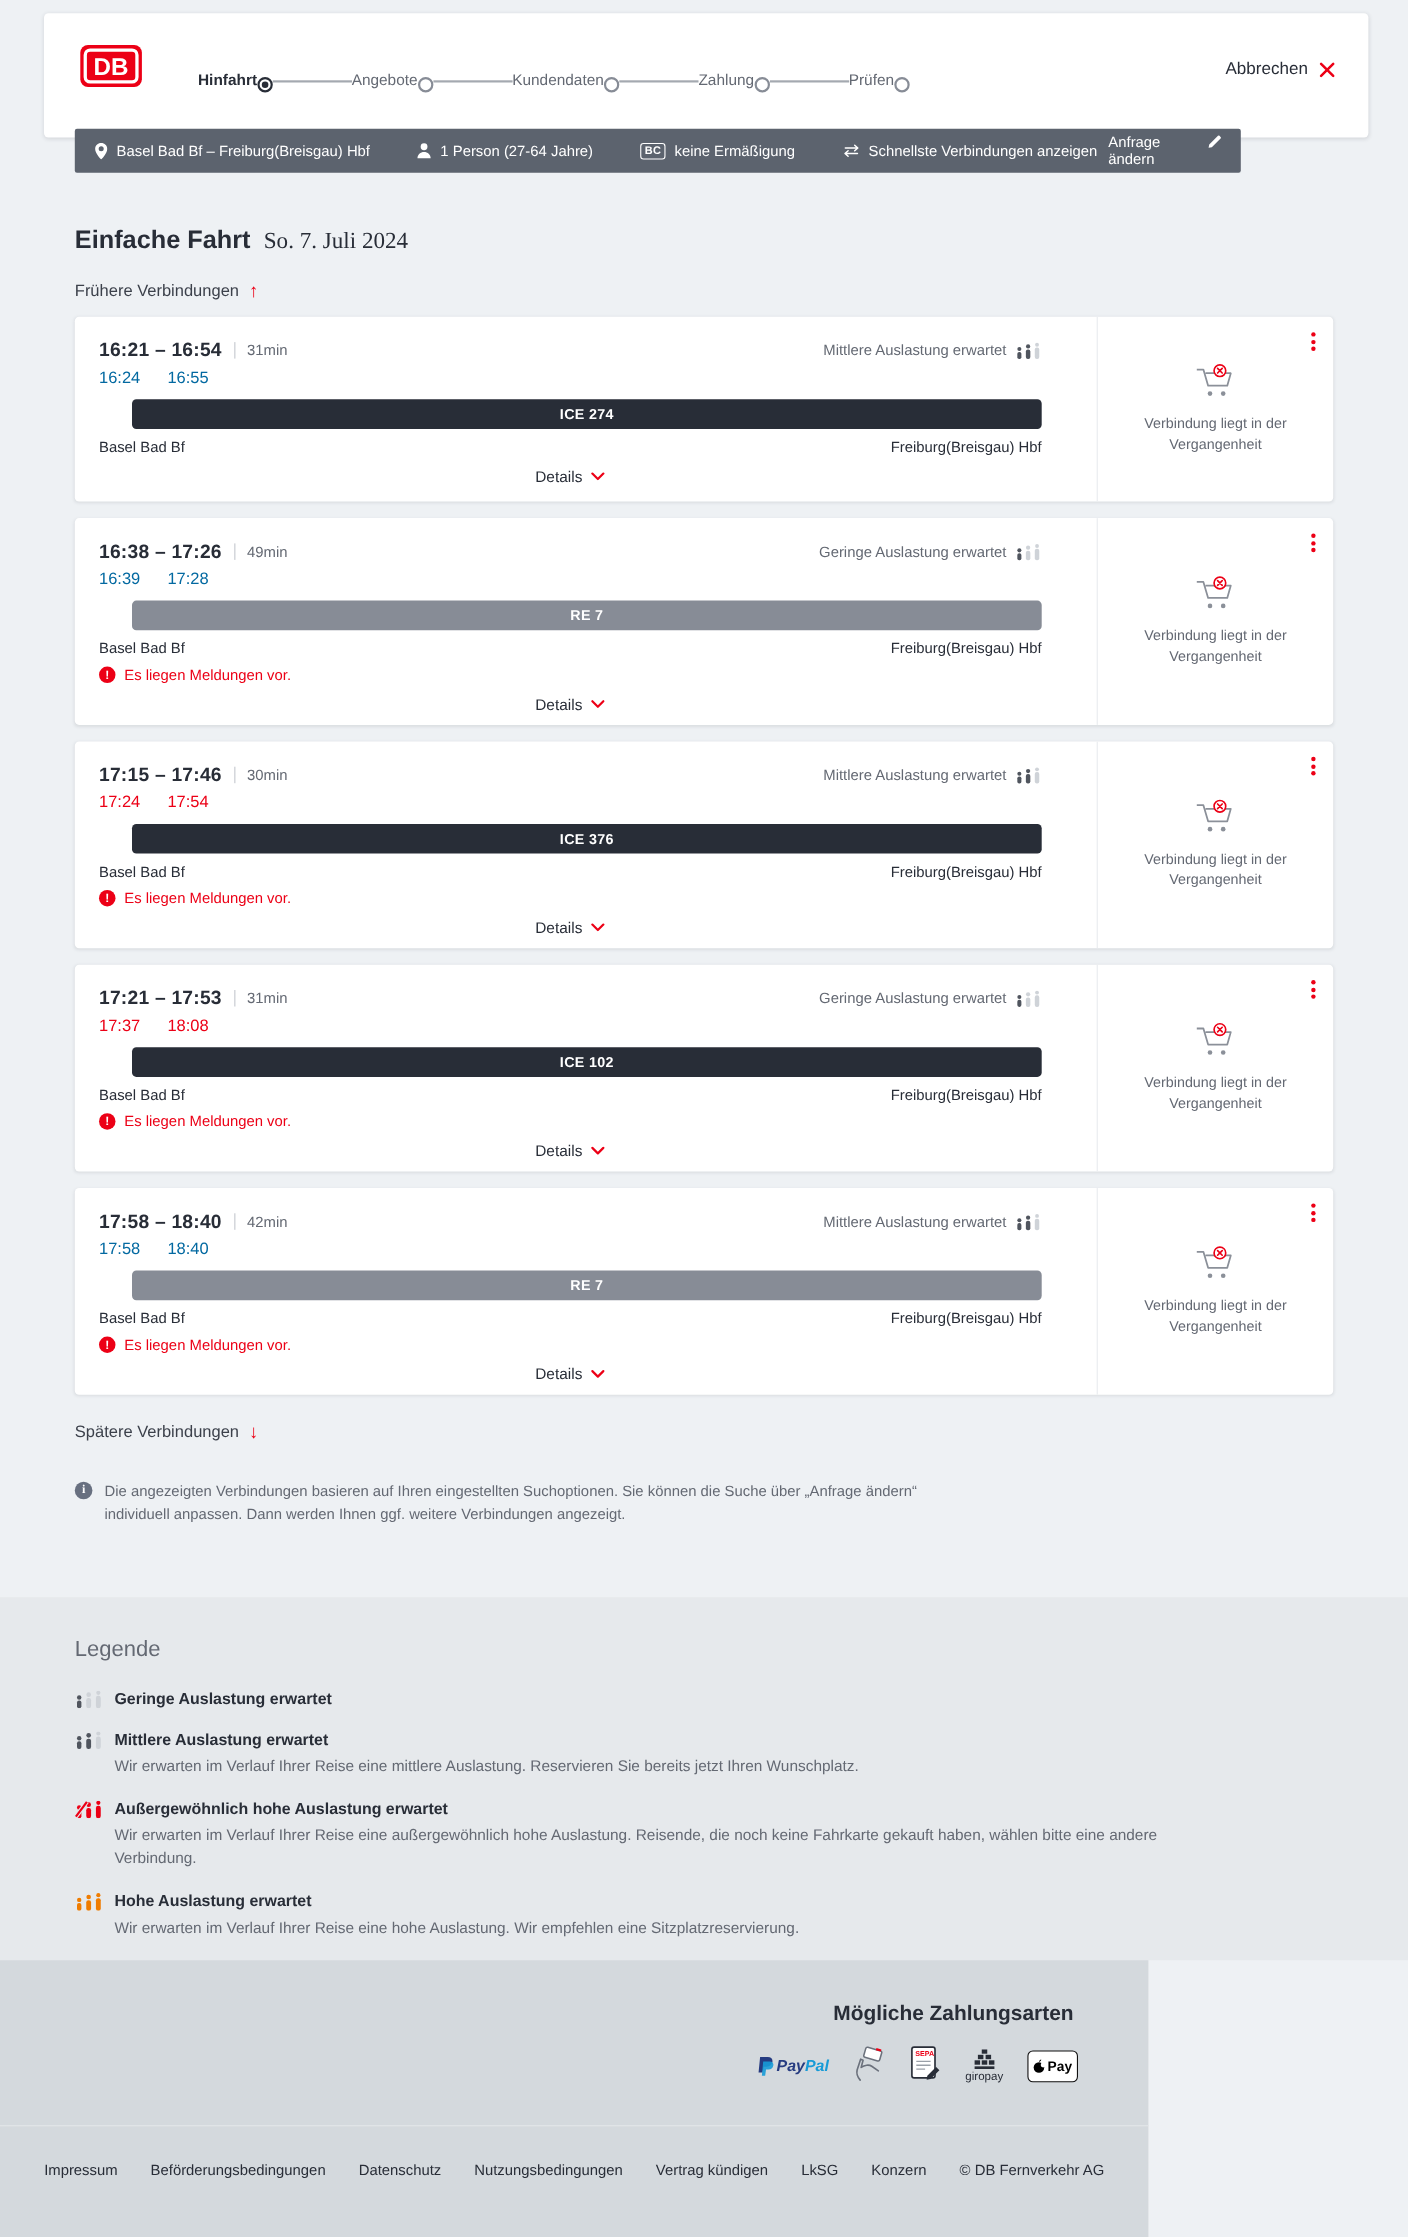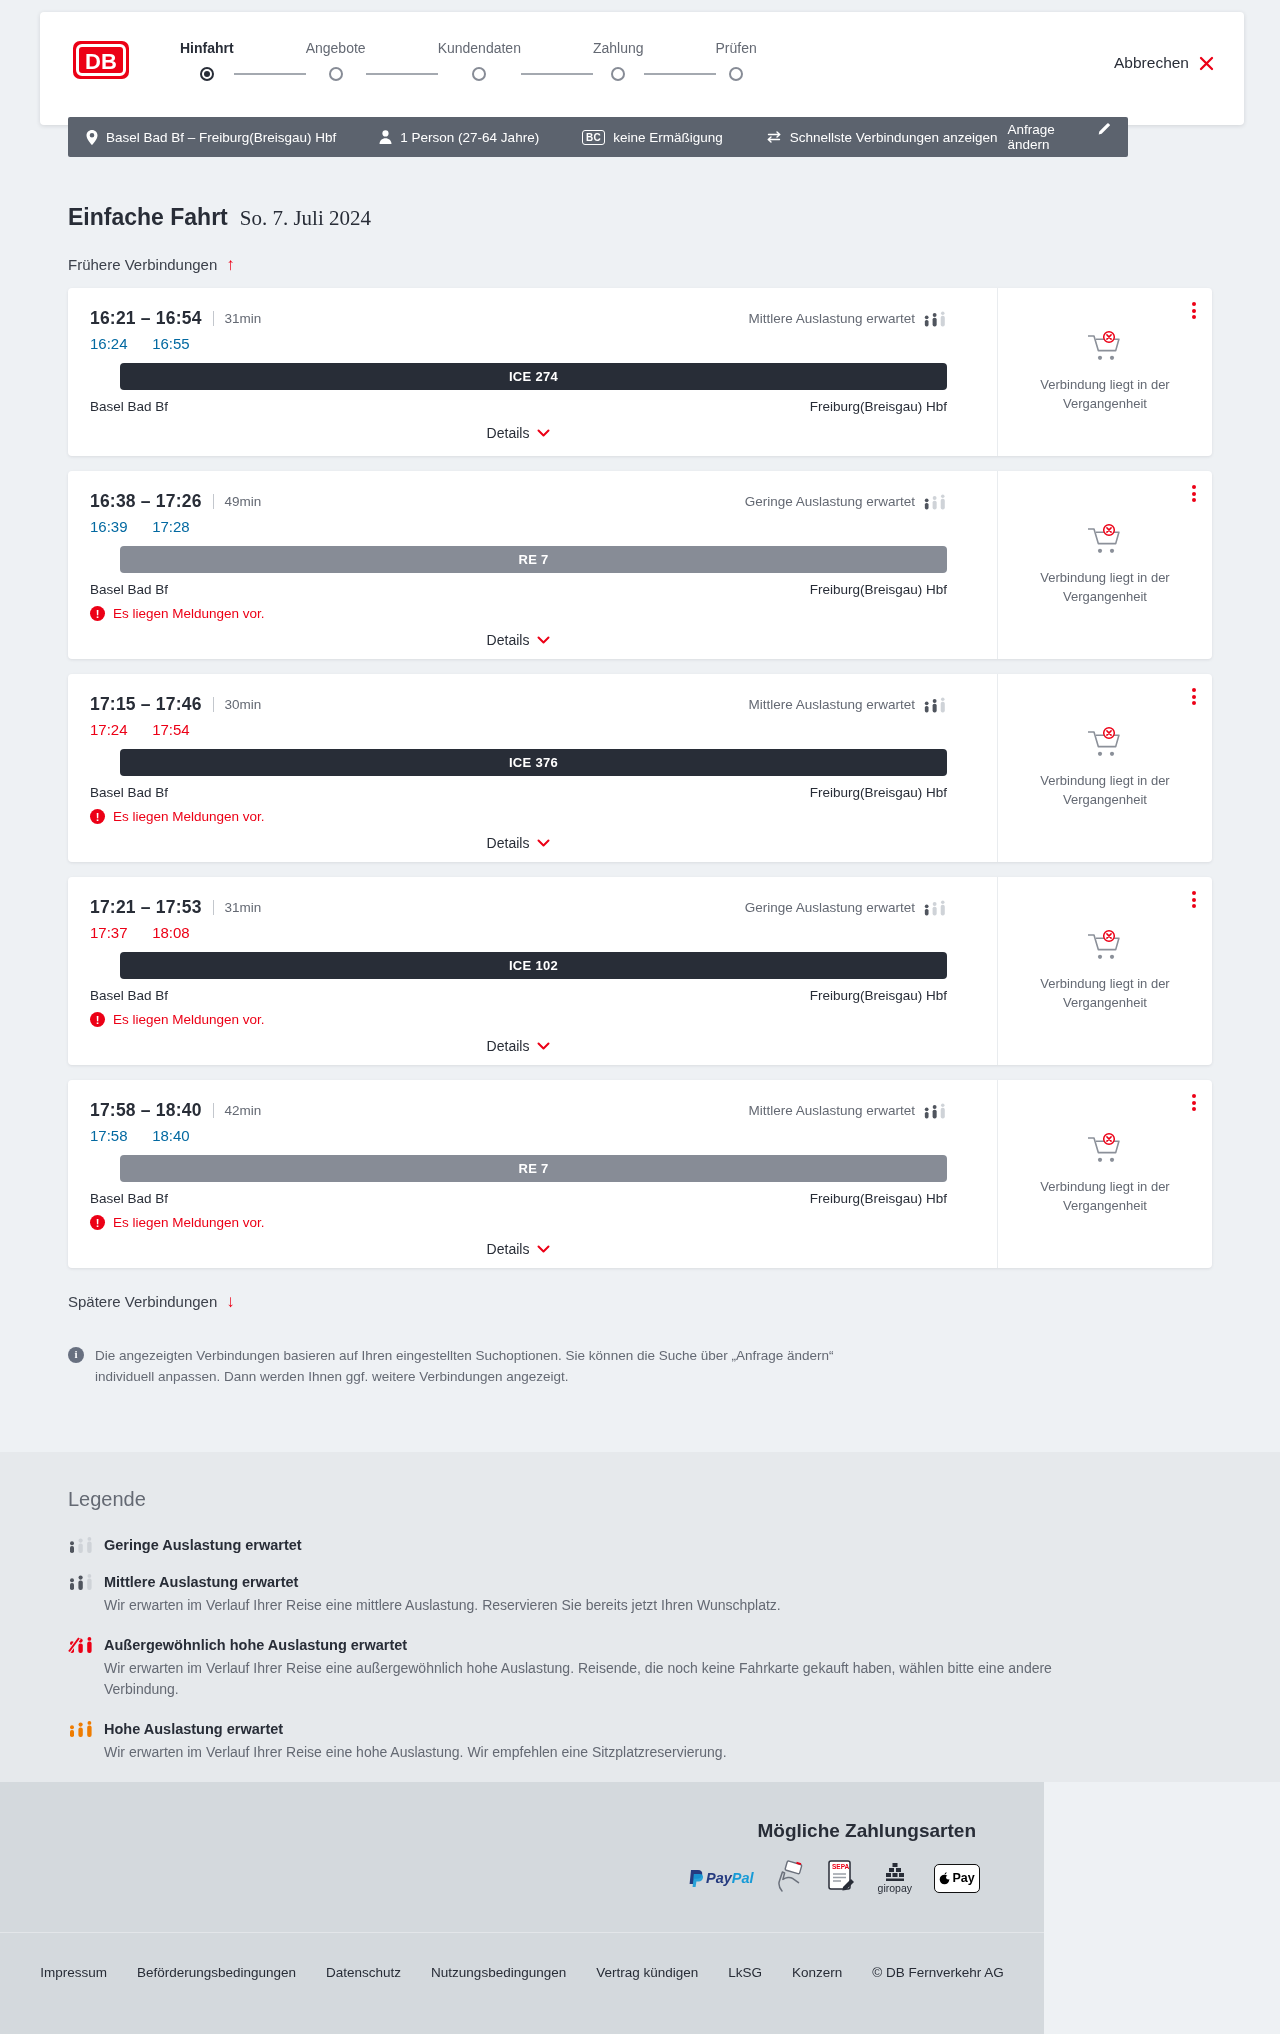--- a/index.html
+++ b/index.html
@@ -12,21 +12,21 @@
   }
   
   .header-card{
     position:absolute;left:40px;top:12px;width:1204px;height:113px;
     background:#fff;border-radius:4px;
     box-shadow:0 1px 4px rgba(40,45,55,.14);
     display:flex;align-items:flex-start;box-sizing:border-box;
   }
   .db-logo{margin:28px 0 0 32px;width:58px;height:40px;flex:0 0 auto;}
   .stepper{display:flex;align-items:flex-start;margin:28px 0 0 50px;}
-  .step{display:flex;flex-direction:column;align-items:center;}
+  .step{display:flex;align-items:center;margin-top:20px;}
   .step-label{font-size:14px;color:#646973;white-space:nowrap;line-height:17px;}
   .step.active .step-label{color:#282d37;font-weight:bold;}
   .step-dot{margin-top:10px;width:14px;height:14px;border-radius:50%;
     border:2px solid #878c96;background:#fff;box-sizing:border-box;position:relative;}
   .step.active .step-dot{border-color:#282d37;}
   .step.active .step-dot::after{content:"";position:absolute;left:2px;top:2px;width:6px;height:6px;border-radius:50%;background:#282d37;}
   .step-line{width:72px;height:2px;background:#a4a9b0;margin-top:33px;}
   .cancel{margin:42px 30px 0 auto;display:flex;align-items:center;gap:10px;cursor:pointer;}
   .cancel-label{font-size:15.5px;color:#282d37;}
   

